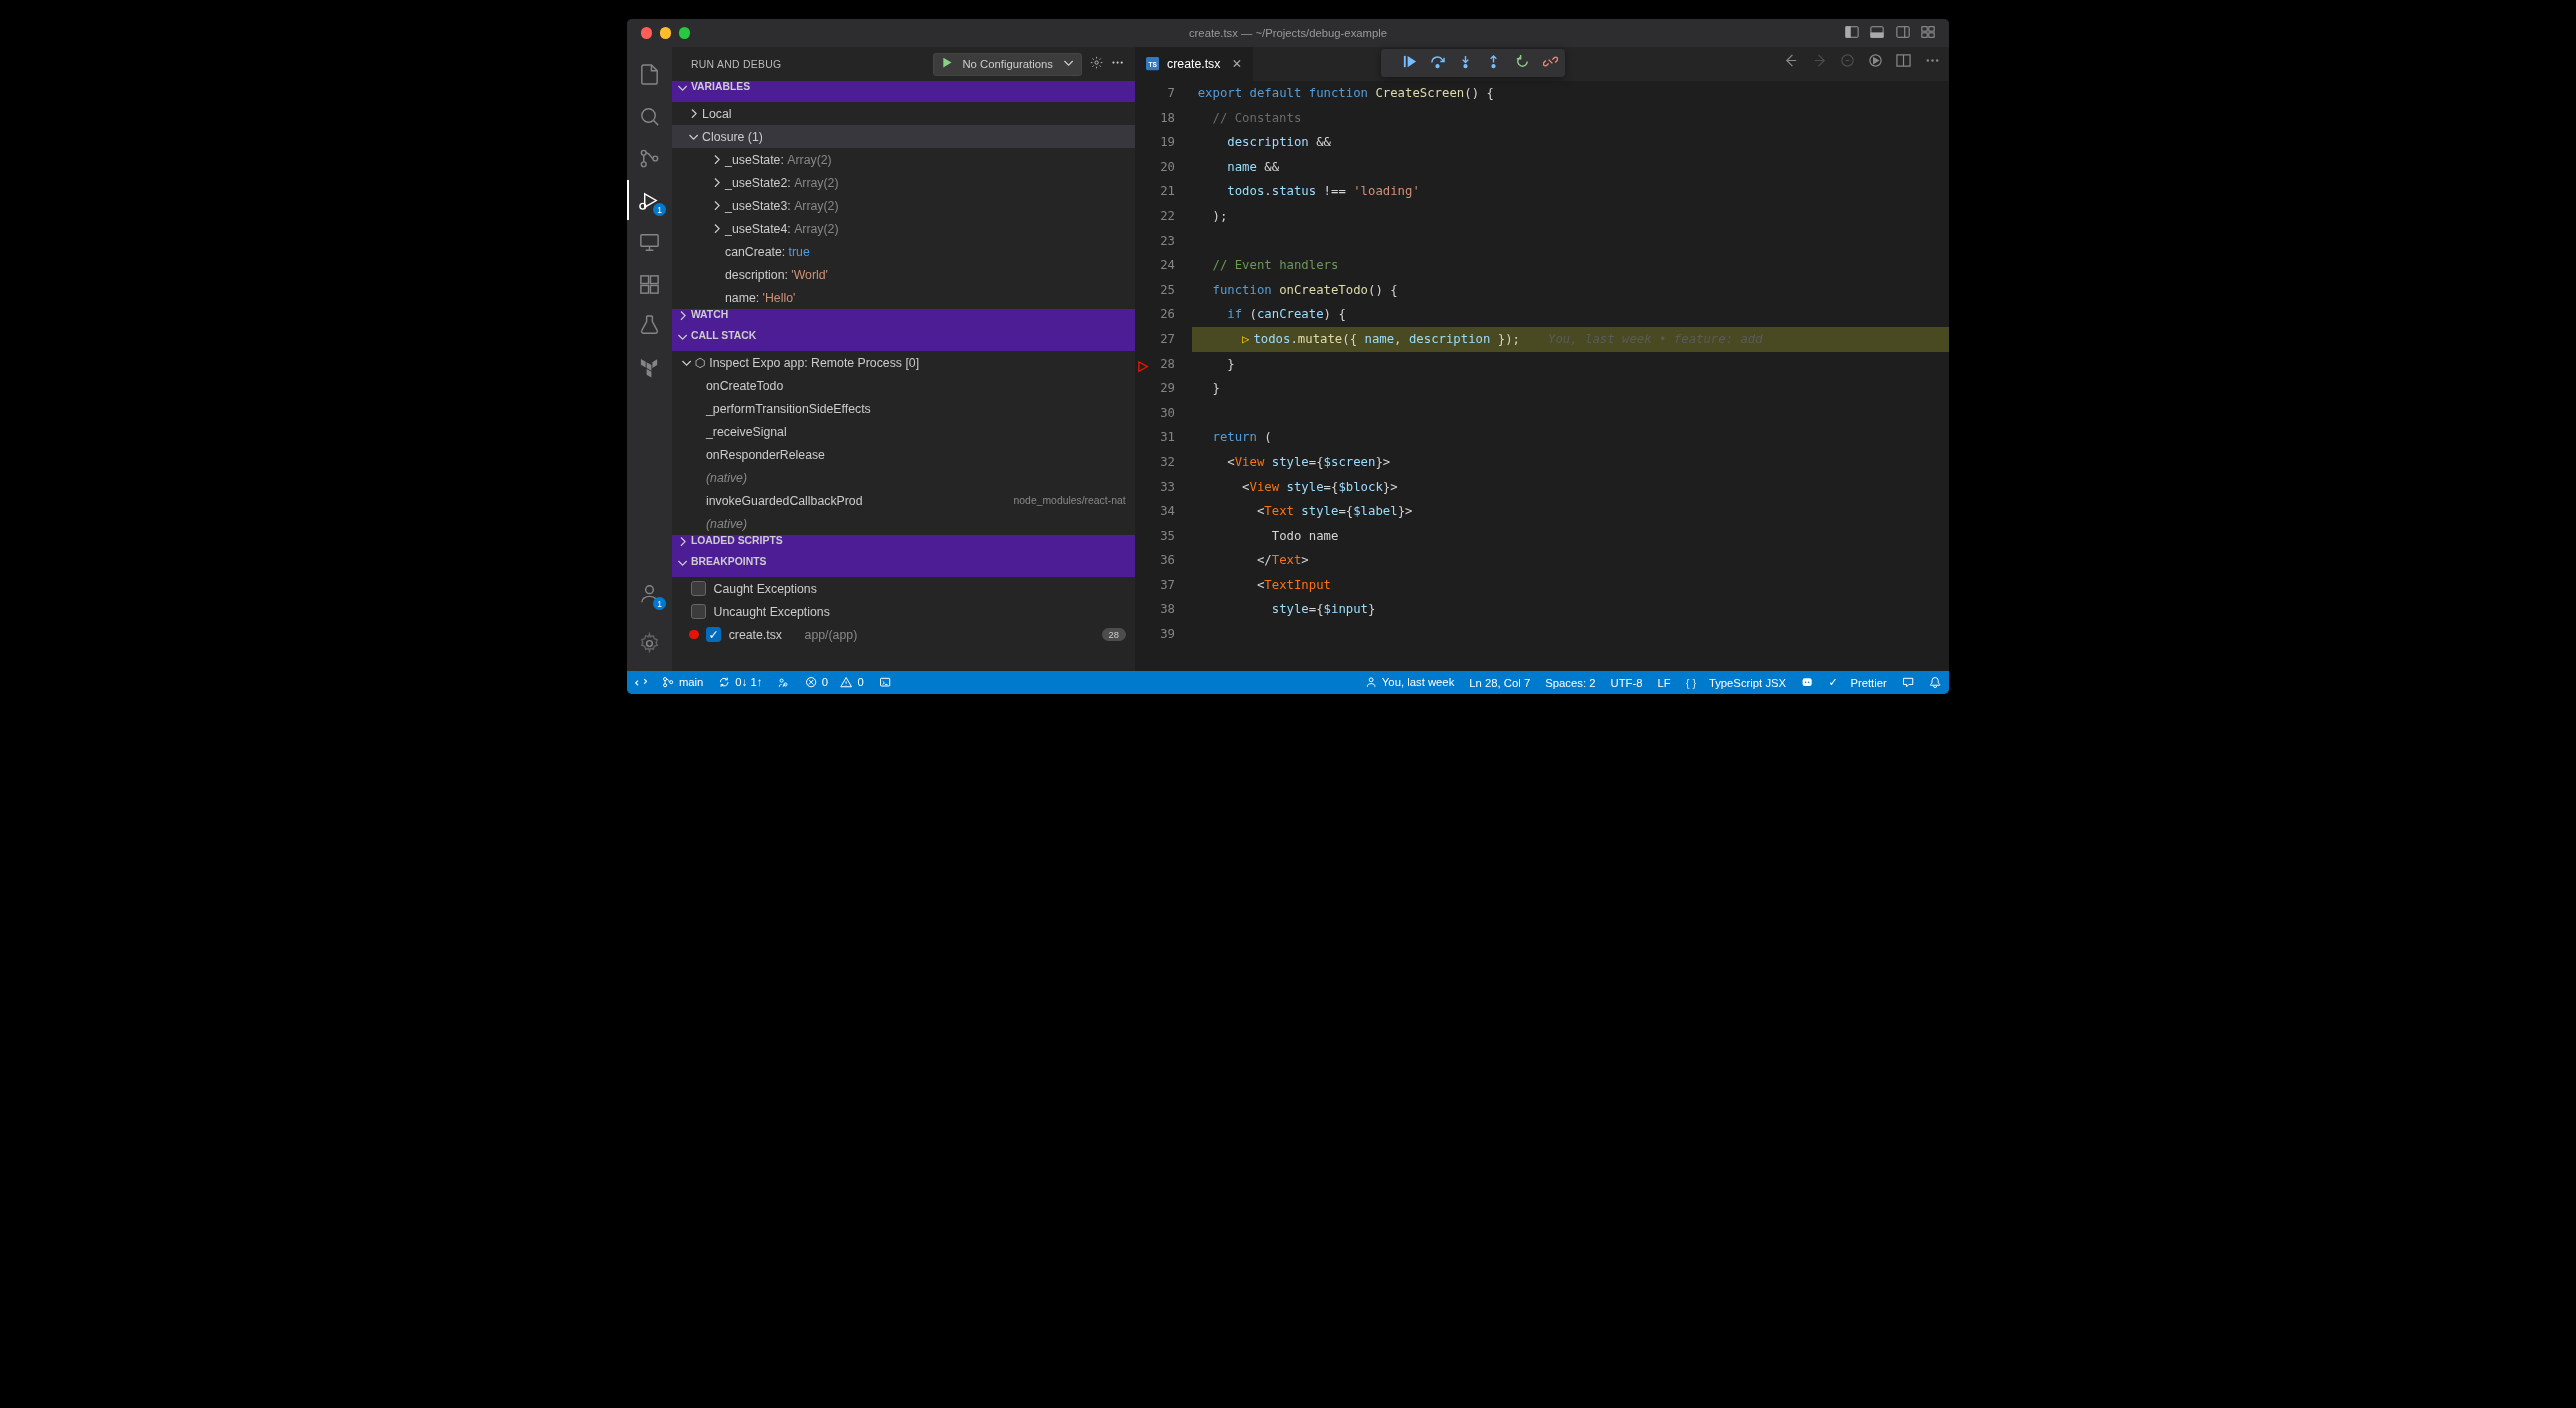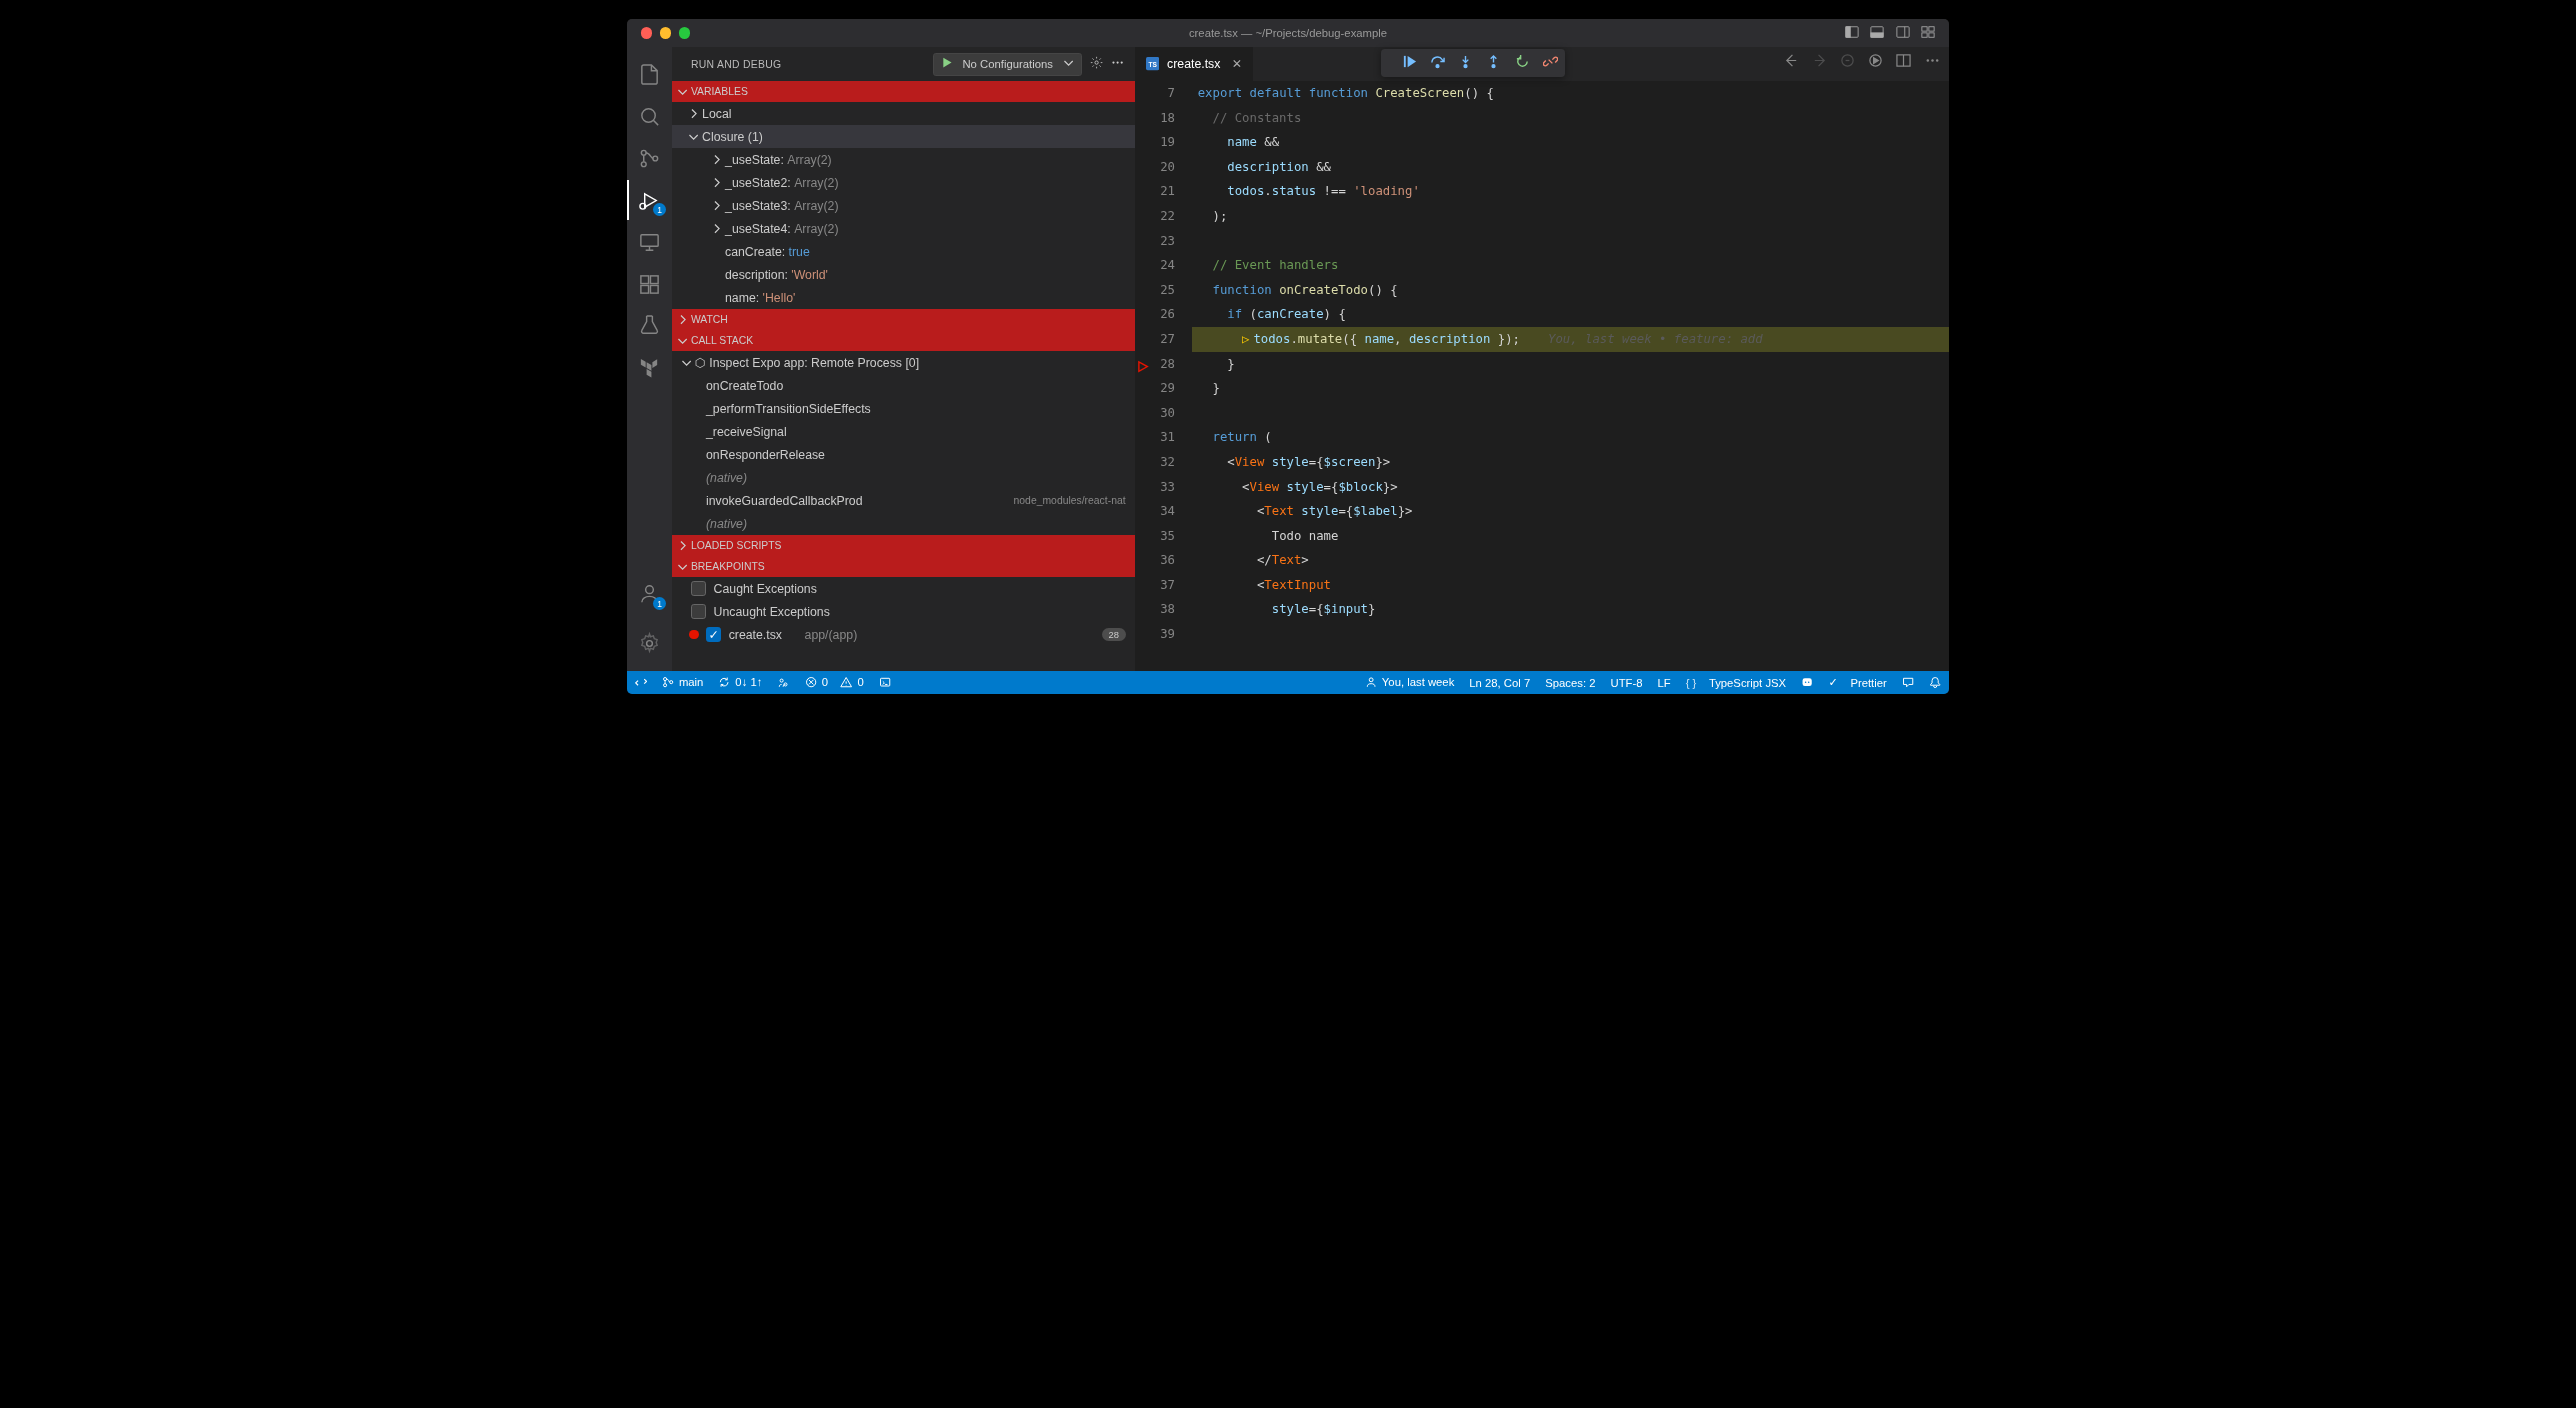--- a/index.html
+++ b/index.html
@@ -20,21 +20,21 @@
 .act svg{width:23px;height:23px}
 .badge{position:absolute;bottom:3.8px;right:5.7px;background:#007acc;color:#fff;border-radius:9.4px;font-size:8.5px;min-width:13.2px;height:13.2px;display:flex;align-items:center;justify-content:center;padding:0 2.8px}
 .act-bottom{margin-top:auto;margin-bottom:7.6px}
 .sidebar{width:463px;background:#252526;display:flex;flex-direction:column;color:#ccc;font-size:12.3px;overflow:hidden}
 .sb-header{height:34px;display:flex;align-items:center;padding:0 11.3px 0 19px;gap:3px}
 .sb-title{font-size:10.4px;letter-spacing:0.3px;color:#bbb}
 .sb-config{margin-left:auto;display:flex;align-items:center;gap:7.6px}
 .config-sel{background:#3c3c3c;border:0.9px solid #454545;border-radius:2.8px;height:23px;display:flex;align-items:center;padding:0 5.7px;gap:9.4px;font-size:11.3px;color:#ccc}
 .play{color:#89d185}
 .sb-header svg{width:13.2px;height:13.2px}
-.section-header{height:21px;display:flex;align-items:center;padding-left:3.8px;background:#b91c1c;cursor:pointer;font-weight:400;font-size:10.4px;color:#ccc}
+.section-header{height:21px;display:flex;align-items:flex-start;padding-left:3.8px;background:#4c1d95;cursor:pointer;font-weight:700;font-size:10.4px;color:#ccc}
 .section-header svg{width:13.2px;height:13.2px;margin-right:1.9px}
 .tree-row{height:23px;display:flex;align-items:center;font-size:12.3px;white-space:nowrap;cursor:default}
 .tree-row.sel{background:#37373d}
 .tree-row .chev{width:13.2px;height:13.2px;margin-right:1.9px}
 .tree-row .lbl{color:#ccc}
 .tree-row .val{color:#ce9178}
 .tree-row .valb{color:#569cd6}
 .tree-row .dim{color:#888}
 .section-body{overflow:hidden}
 .stack-row{height:23px;display:flex;align-items:center;padding-left:34px;font-size:12.3px;color:#ccc}
@@ -409,22 +409,22 @@
           <div class="gl">34</div>
           <div class="gl">35</div>
           <div class="gl">36</div>
           <div class="gl">37</div>
           <div class="gl">38</div>
           <div class="gl">39</div>
         </div>
         <div class="lines">
 <div class="line"><span class="kw">export</span> <span class="kw">default</span> <span class="kw">function</span> <span class="fn">CreateScreen</span><span class="pn">() {</span></div>
 <div class="line soft">  // Constants</div>
+<div class="line">    <span class="id">description</span> <span class="pn">&amp;&amp;</span></div>
 <div class="line">    <span class="id">name</span> <span class="pn">&amp;&amp;</span></div>
-<div class="line">    <span class="id">description</span> <span class="pn">&amp;&amp;</span></div>
 <div class="line">    <span class="id">todos</span><span class="pn">.</span><span class="id">status</span> <span class="pn">!==</span> <span class="str">'loading'</span></div>
 <div class="line">  <span class="pn">);</span></div>
 <div class="line"></div>
 <div class="line">  <span class="cm">// Event handlers</span></div>
 <div class="line">  <span class="kw">function</span> <span class="fn">onCreateTodo</span><span class="pn">() {</span></div>
 <div class="line">    <span class="kw">if</span> <span class="pn">(</span><span class="id">canCreate</span><span class="pn">) {</span></div>
 <div class="line hl">      <span class="cur-arrow">▷</span><span class="id">todos</span><span class="pn">.</span><span class="fn">mutate</span><span class="pn">({ </span><span class="id">name</span><span class="pn">, </span><span class="id">description</span><span class="pn"> });</span><span class="blame">You, last week • feature: add </span></div>
 <div class="line">    <span class="pn">}</span></div>
 <div class="line">  <span class="pn">}</span></div>
 <div class="line"></div>

